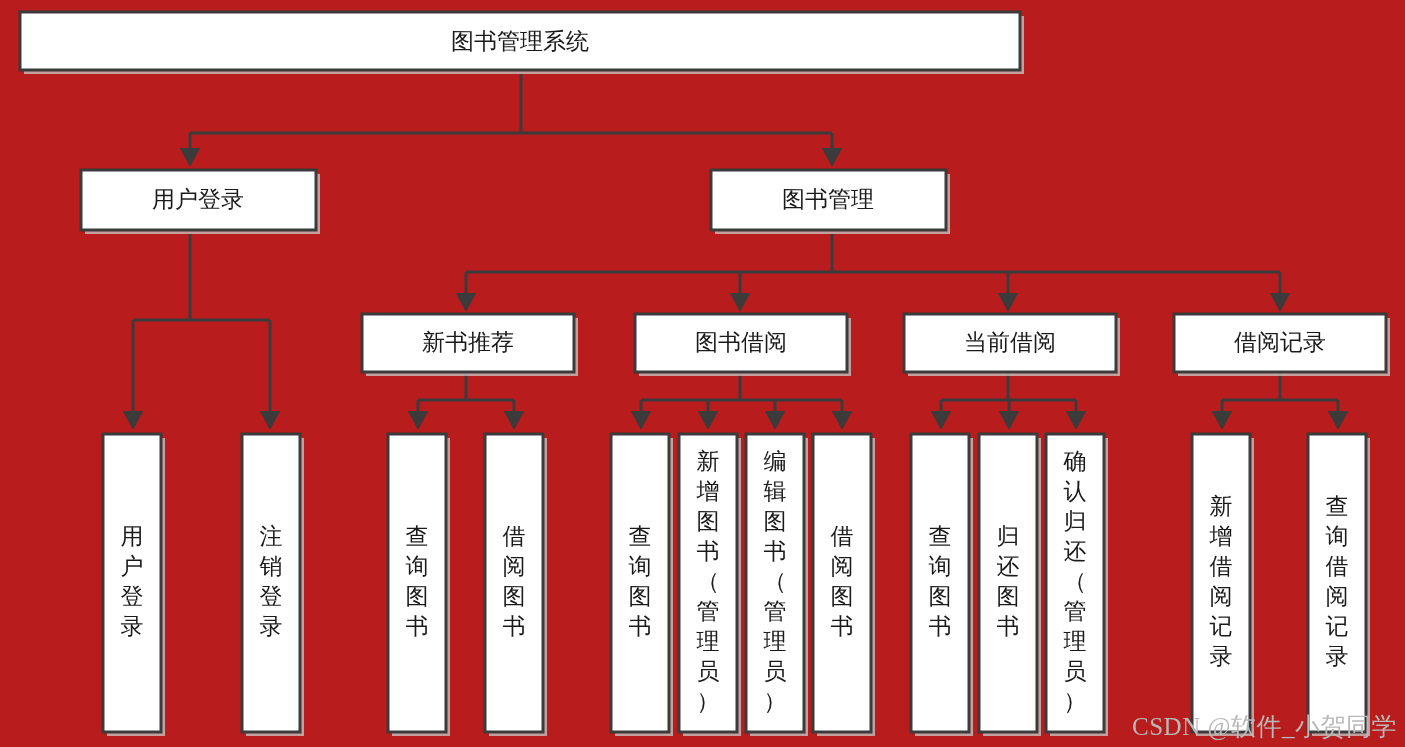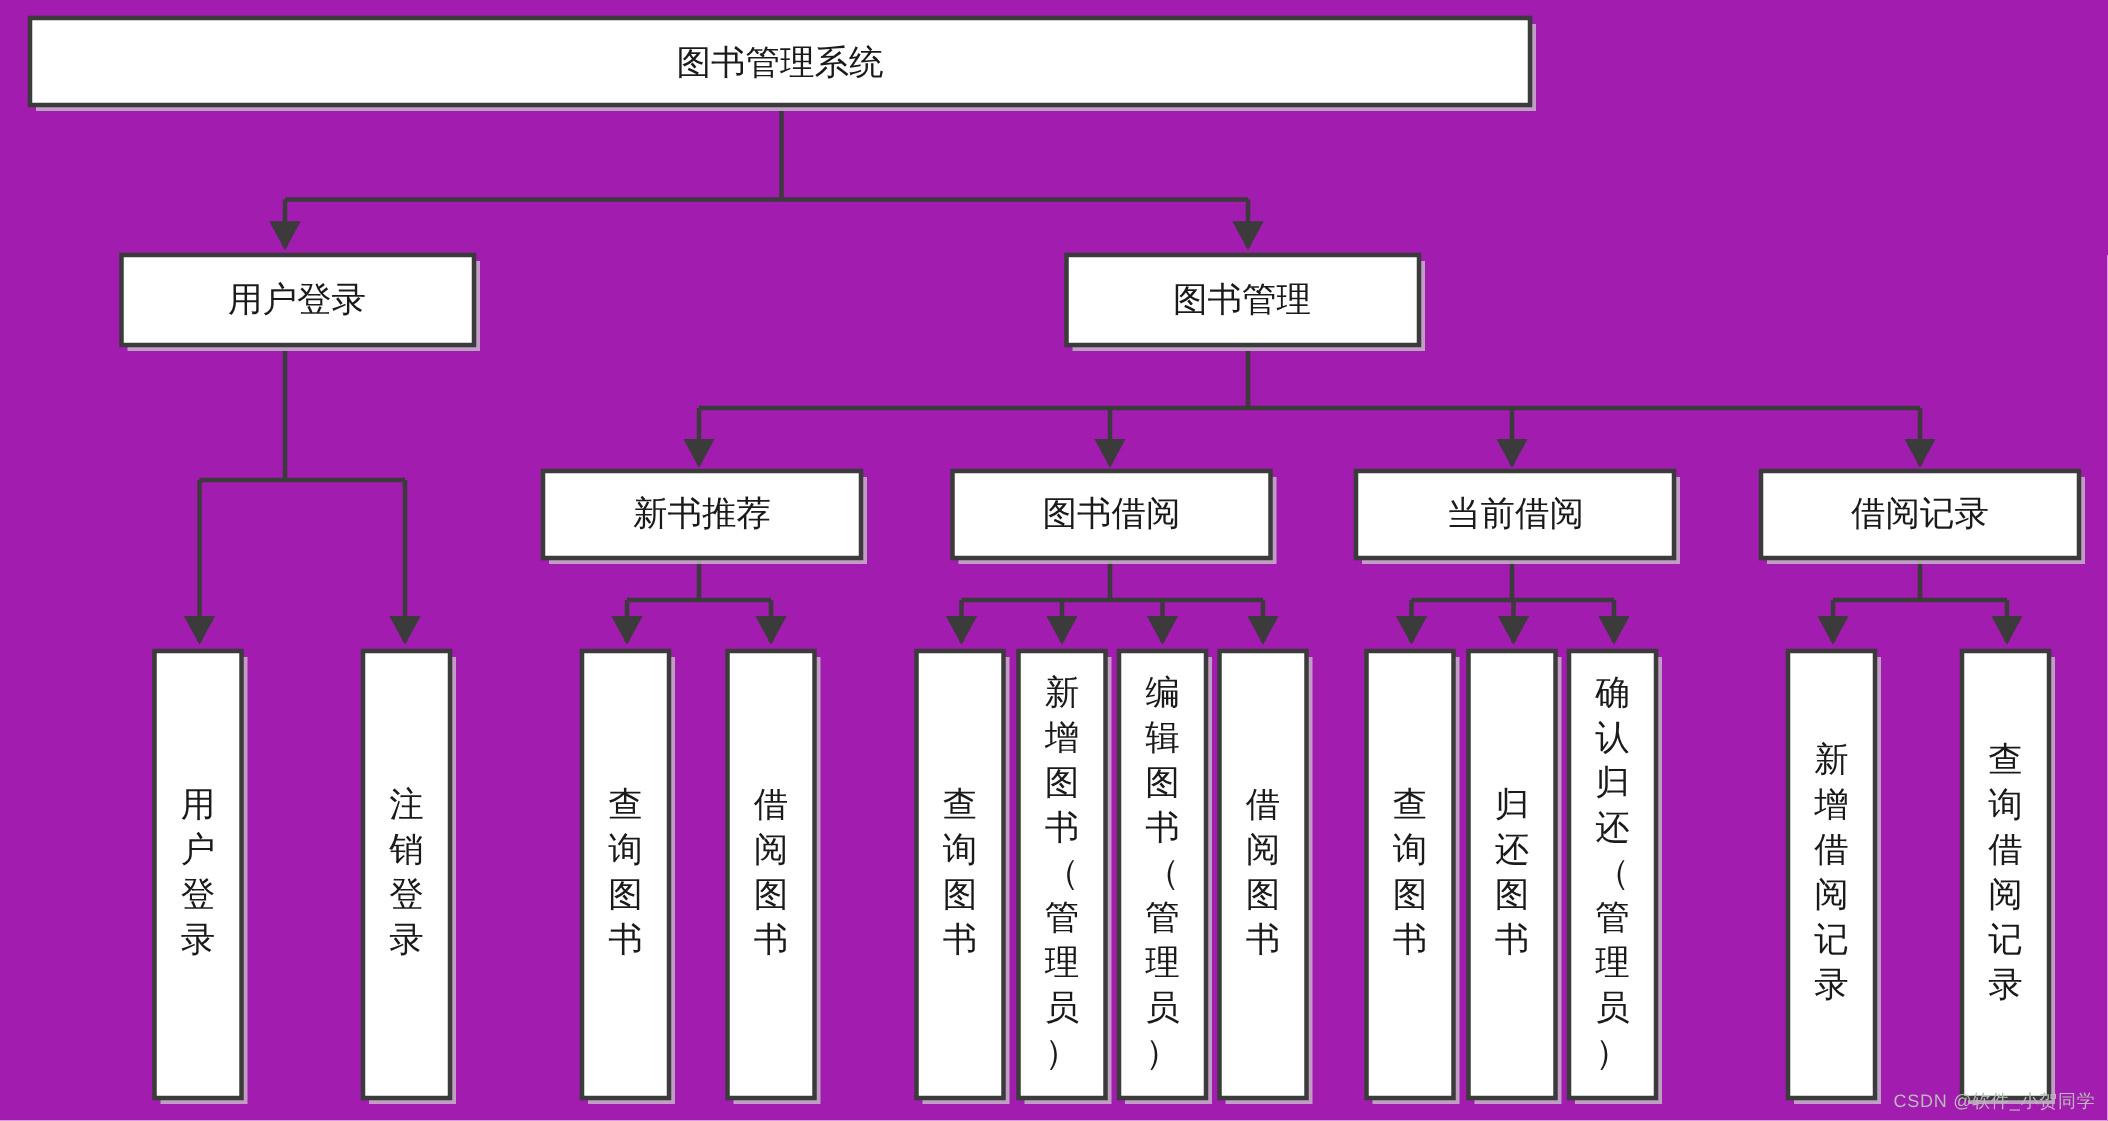--- a/index.html
+++ b/index.html
@@ -7,21 +7,21 @@
     padding: 0;
     background: #ffffff;
   }
   body {
     font-family: "Liberation Sans", "DejaVu Sans", sans-serif;
   }
   #diagram-root {
     position: relative;
     width: 1405px;
     height: 747px;
-    background: #a21caf;
+    background: #b91c1c;
     overflow: hidden;
   }
   svg#flow {
     position: absolute;
     left: 0;
     top: 0;
     width: 1405px;
     height: 747px;
   }
   .node-box {
@@ -51,22 +51,22 @@
     fill: #1a1a1a;
     font-family: "Liberation Sans", "DejaVu Sans", sans-serif;
     font-size: 23px;
     text-anchor: middle;
   }
   .watermark {
     position: absolute;
     right: 8px;
     bottom: 4px;
     color: #b9b9b9;
-    font-size: 12px;
-    font-family: Liberation Sans, sans-serif;
+    font-size: 25px;
+    font-family: Liberation Serif, serif;
     letter-spacing: 0.5px;
     white-space: nowrap;
     pointer-events: none;
   }
 </style>
 </head>
 <body>
 
 <div id="diagram-root">
 

